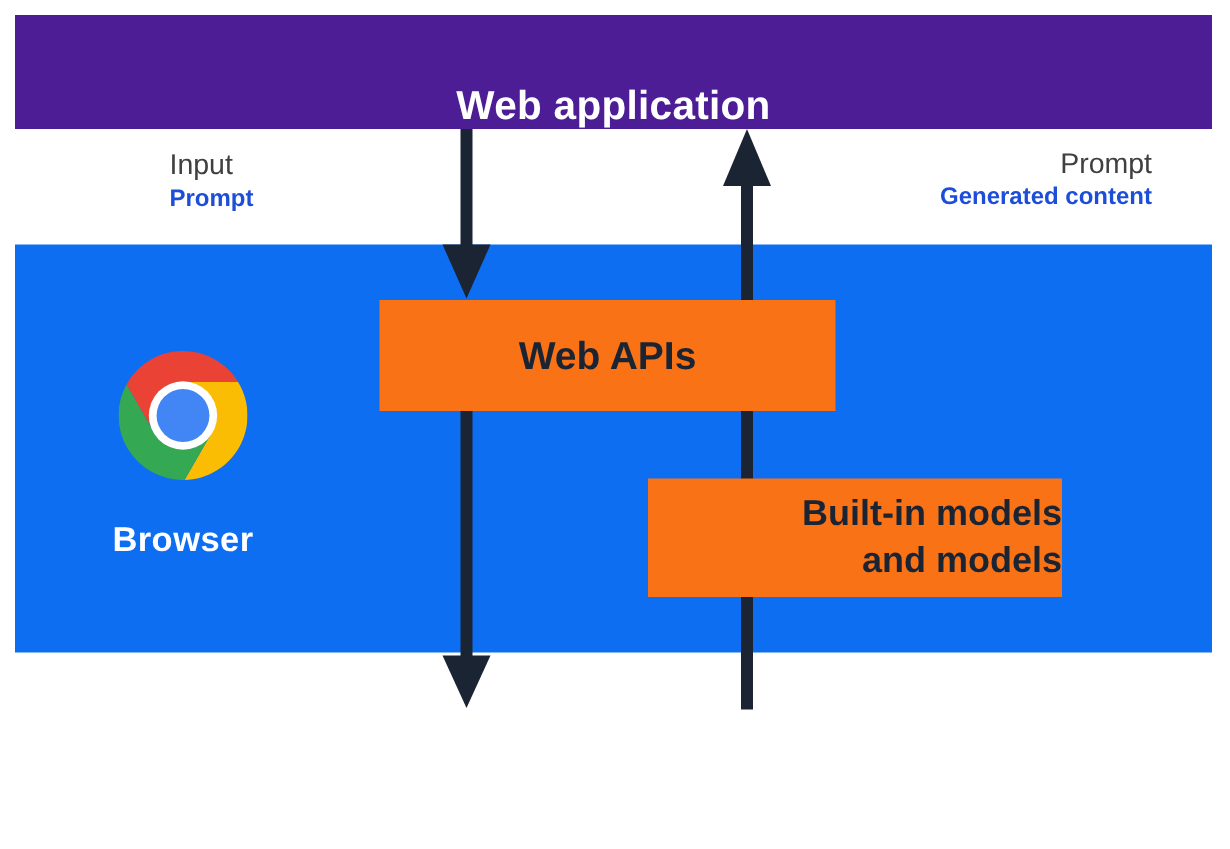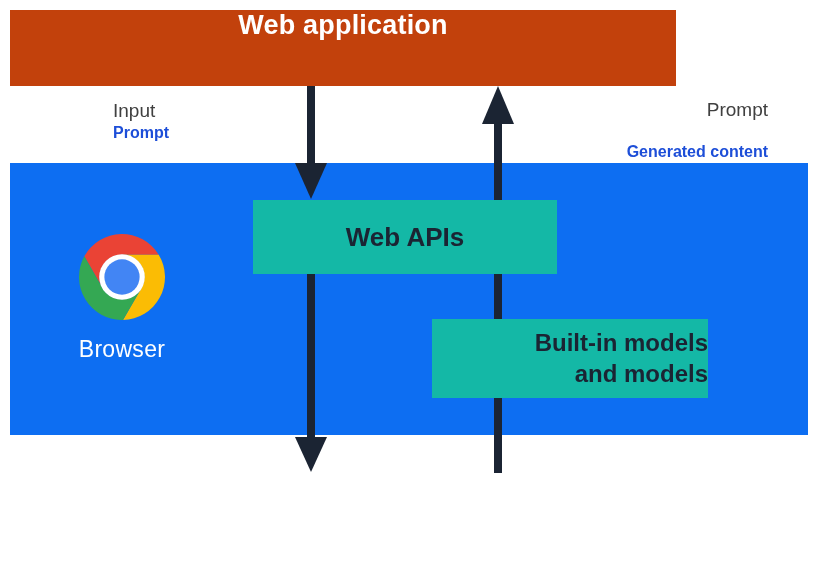--- a/index.html
+++ b/index.html
@@ -1,57 +1,57 @@
 <!DOCTYPE html>
 <html><head>
 <meta charset="utf-8">
 <style>
   html,body{margin:0;padding:0;background:#ffffff;}
   .canvas{
     position:relative;width:820px;height:566px;background:#ffffff;overflow:hidden;
     font-family:"Liberation Sans",sans-serif;color:#1b2433;
   }
   .bar{
-    position:absolute;left:10px;width:666px;background:#c2410c;
-    display:flex;align-items:flex-start;justify-content:center;
+    position:absolute;left:10px;width:798px;background:#4c1d95;
+    display:flex;align-items:flex-end;justify-content:center;
   }
   .bar-top{top:10px;height:76px;}
   .bar-bottom{top:474px;height:82px;}
   .bar-label{color:#ffffff;font-weight:700;font-size:27px;letter-spacing:.2px;}
   .panel-mid{position:absolute;left:10px;top:163px;width:798px;height:272px;background:#0d6ef2;z-index:1;}
   .arrow-layer{position:absolute;left:0;top:0;width:820px;height:566px;z-index:2;pointer-events:none;}
   .io-label{position:absolute;font-size:19px;font-weight:400;color:#404040;line-height:1;}
   .io-value{position:absolute;font-size:16px;font-weight:700;color:#1d4ed8;line-height:1;}
   .io-right{text-align:right;right:52px;}
   .ybox{
-    position:absolute;background:#14b8a6;z-index:3;
+    position:absolute;background:#f97316;z-index:3;
     display:flex;flex-direction:column;align-items:center;justify-content:center;
     color:#1b2433;font-weight:700;text-align:center;
   }
   .ybox-webapis{left:253px;top:200px;width:304px;height:74px;font-size:26px;}
   .ybox-builtin{left:432px;top:319px;width:276px;height:79px;font-size:24px;line-height:1.26;align-items:flex-end;}
   .browser-group{position:absolute;left:48px;top:234px;width:148px;z-index:3;
     display:flex;flex-direction:column;align-items:center;}
   .chrome-icon{width:86px;height:86px;display:block;}
-  .browser-label{margin-top:16px;color:#ffffff;font-size:23px;font-weight:400;letter-spacing:.3px;}
+  .browser-label{margin-top:26px;color:#ffffff;font-size:23px;font-weight:700;letter-spacing:.3px;}
 </style>
 </head>
 <body>
 
 <div class="canvas">
 
   <div class="bar bar-top">
     <span class="bar-label">Web application</span>
   </div>
 
   <span class="io-label" style="left:113px;top:101px;">Input</span>
   <span class="io-value" style="left:113px;top:125px;">Prompt</span>
 
   <span class="io-label io-right" style="top:100px;">Prompt</span>
-  <span class="io-value io-right" style="top:124px;margin-top:20px;">Generated content</span>
+  <span class="io-value io-right" style="top:124px;">Generated content</span>
 
   <div class="panel-mid"></div>
 
   <svg class="arrow-layer" viewBox="0 0 820 566" xmlns="http://www.w3.org/2000/svg">
     <g fill="#1b2433">
       <rect x="307" y="86" width="8" height="79"></rect>
       <polygon points="295,163 327,163 311,199"></polygon>
       <rect x="307" y="272" width="8" height="167"></rect>
       <polygon points="295,437 327,437 311,472"></polygon>
     </g>

